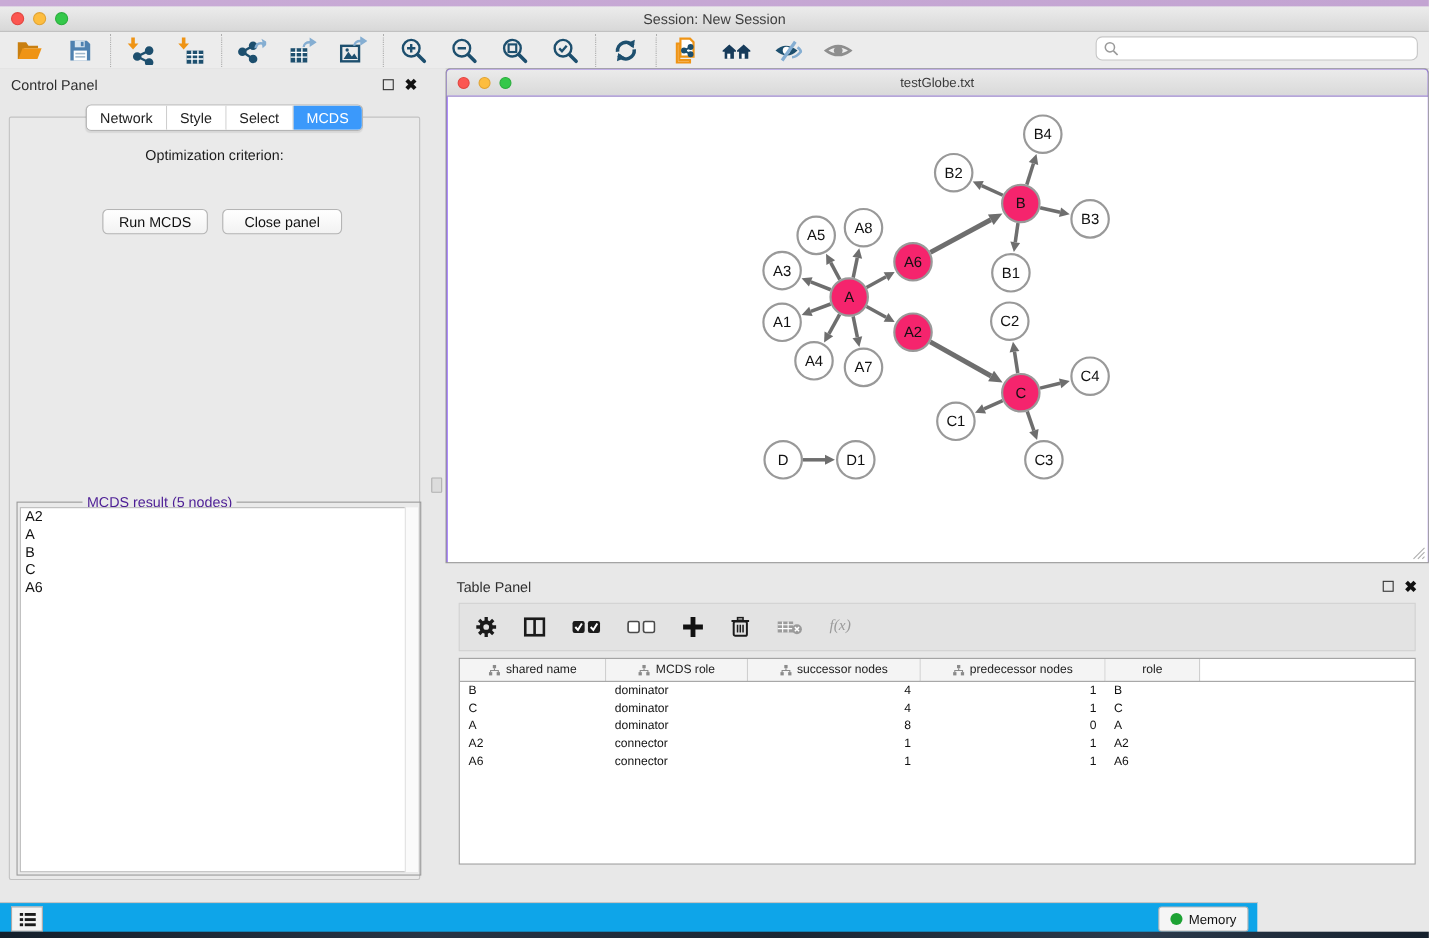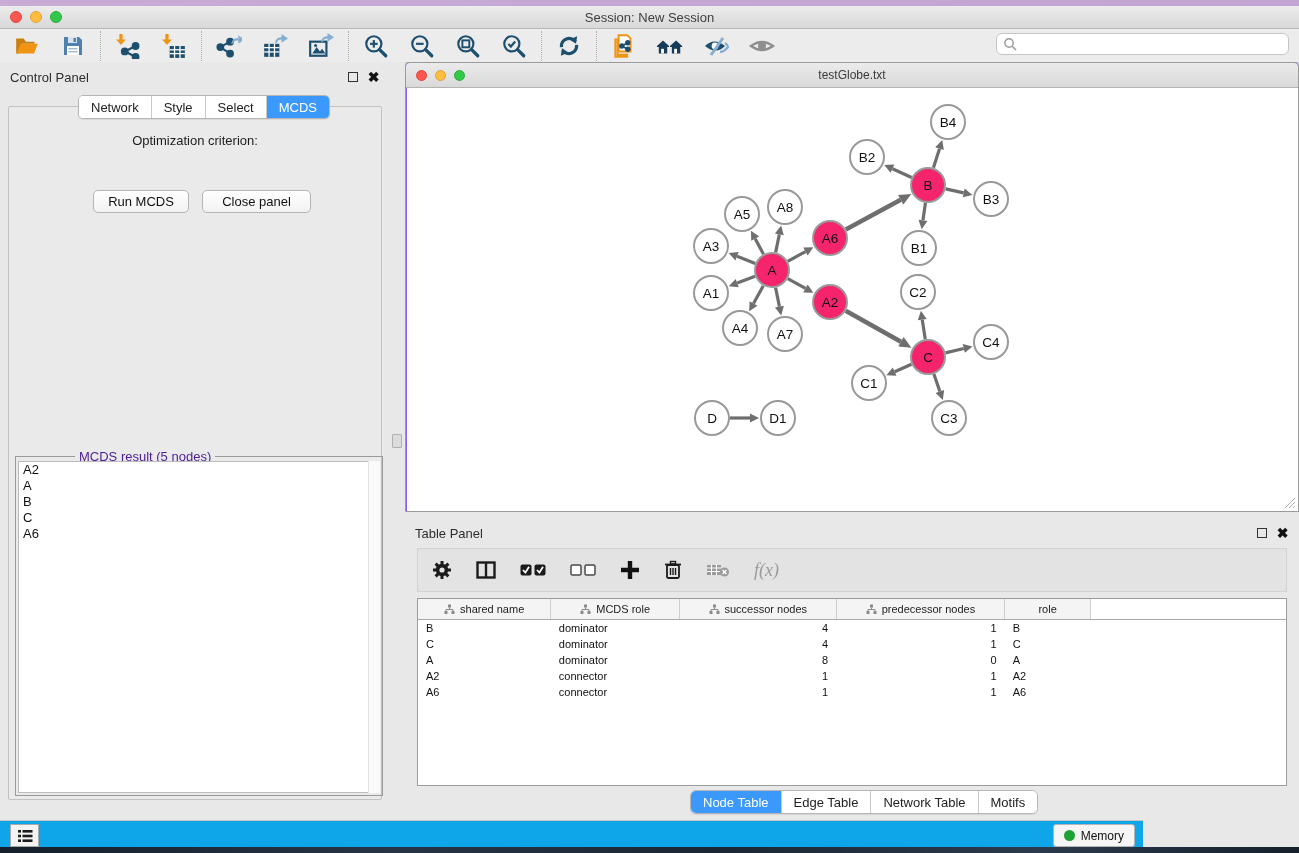--- a/index.html
+++ b/index.html
@@ -79,21 +79,21 @@
   #net-titlebar .lights .light{width:11px;height:11px;}
   #net-titlebar .title{position:absolute;left:0;right:0;text-align:center;font-size:12px;color:#3a3a3a;}
   #net-canvas{position:absolute;left:1px;top:25px;width:891px;height:423px;background:#fff;}
   #net-canvas svg{display:block;}
   #resize-grip{position:absolute;right:2px;bottom:2px;width:13px;height:13px;opacity:.7;}
   
   #table-panel{left:405px;top:518px;width:894px;height:294px;background:#e8e8e8;}
   #tp-toolbar{position:absolute;left:12px;top:30px;width:870px;height:44px;background:#e3e3e3;
               border:1px solid #d2d2d2;display:flex;align-items:center;gap:24px;padding:0 14px;box-sizing:border-box;}
   .tpi{display:flex;align-items:center;justify-content:center;}
-  .fx{font-family:"Liberation Serif",serif;font-style:italic;font-size:18px;color:#9a9a9a;}
+  .fx{font-family:"Liberation Serif",serif;font-style:italic;font-size:14px;color:#9a9a9a;}
   #node-table{position:absolute;left:12px;top:80px;width:870px;height:188px;background:#fff;
               border:1px solid #9b9b9b;box-sizing:border-box;overflow:hidden;}
   table{border-collapse:collapse;table-layout:fixed;font-size:11px;}
   th{background:#f4f4f4;border-right:1px solid #cfcfcf;border-bottom:1px solid #a8a8a8;height:20px;
      font-weight:normal;color:#222;font-size:11px;padding:0 4px;white-space:nowrap;overflow:hidden;}
   th .hwrap{display:flex;align-items:center;justify-content:center;gap:5px;}
   td{height:16px;padding:0 8px;color:#111;white-space:nowrap;overflow:hidden;}
   td.num{text-align:right;}
   
   #tp-tabs{position:absolute;left:285px;top:272px;height:22px;display:flex;border:1px solid #b5b5b5;
@@ -628,26 +628,20 @@
             <td>A6</td>
             <td>connector</td>
             <td class="num">1</td>
             <td class="num">1</td>
             <td>A6</td>
             <td></td>
           </tr>
         </tbody>
     </table>
   </div>
-  <div id="tp-tabs">
-      <div class="seg active">Node Table</div>
-      <div class="seg">Edge Table</div>
-      <div class="seg">Network Table</div>
-      <div class="seg">Motifs</div>
-    </div>
 </div>
 
 <div id="statusbar" class="abs">
   <div id="list-btn">
     <svg width="16" height="14" viewBox="0 0 16 14">
         <g fill="#1b1b1b">
           <rect x="1" y="1" width="3" height="2.6"></rect>
           <rect x="5.5" y="1" width="10" height="2.6"></rect>
           <rect x="1" y="5.7" width="3" height="2.6"></rect>
           <rect x="5.5" y="5.7" width="10" height="2.6"></rect>

